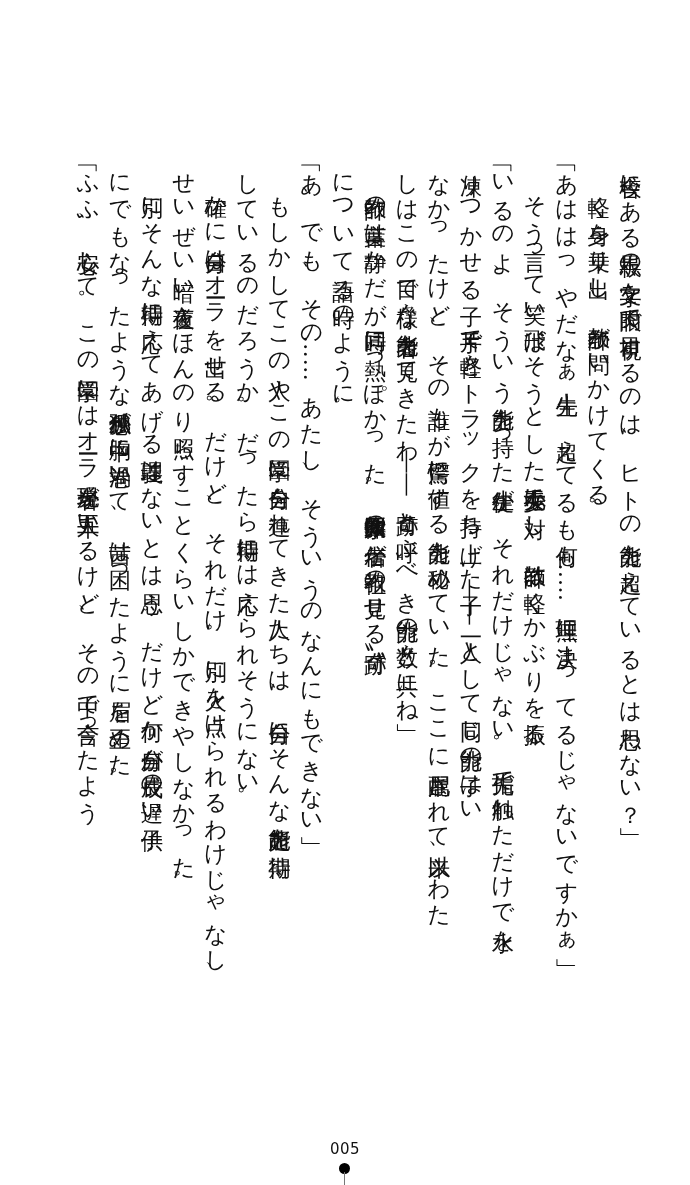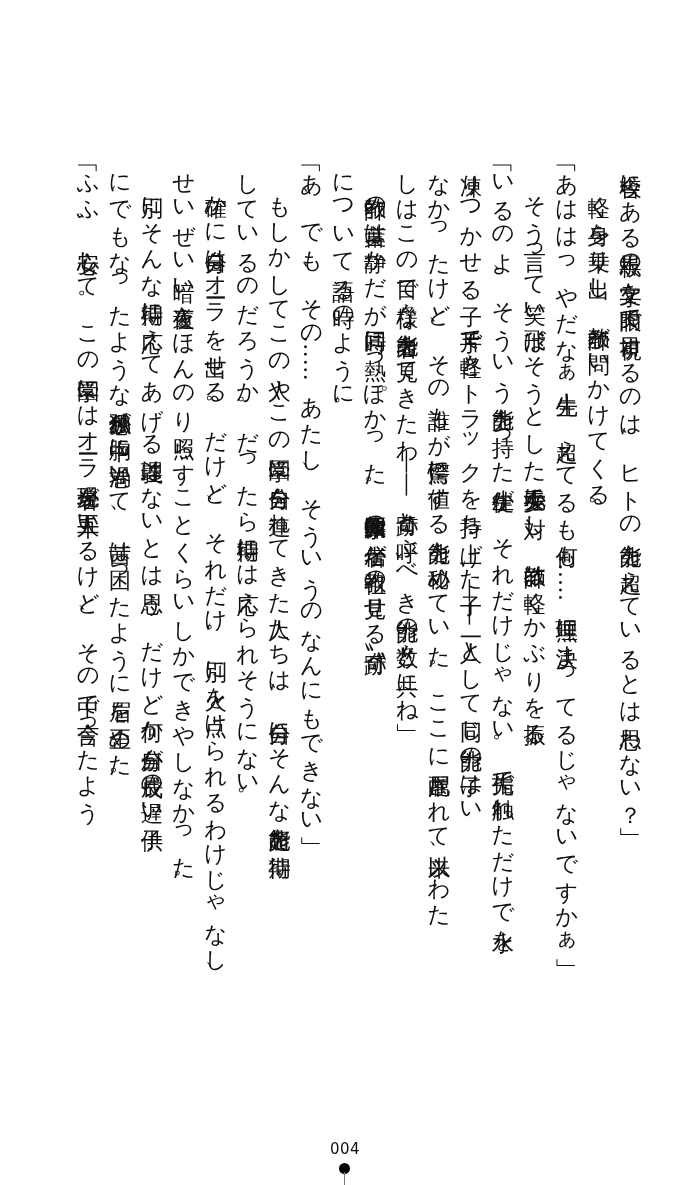--- a/index.html
+++ b/index.html
@@ -90,16 +90,16 @@
     <span class="line">「あ、でも、その……あたし、そういうのなんにもできない」</span>
     <span class="line indent">もしかしてこの人やこの学園に自分を連れてきた人たちは、自分にそんな超能力を期待</span>
     <span class="line">しているのだろうか。だったら期待には応えられそうにない。</span>
     <span class="line indent">確かに自分はオーラを出せる。だけど、それだけ。別に火を点けられるわけじゃなし、</span>
     <span class="line">せいぜい暗い夜道をほんのり照らすことくらいしかできやしなかった。</span>
     <span class="line indent">別にそんな期待に応えてあげる義理はないとは思う。だけど何か自分が成長の遅い子供</span>
     <span class="line">にでもなったような孤独感が胸中に渦巻いて、茜は困ったように眉を歪めた。</span>
     <span class="line">「ふふ、安心して。この学園にはオーラ発現者が五千人いるけど、その中で今言ったよう</span>
   </div>
 
-  <div class="folio">004</div>
+  <div class="folio">005</div>
   <div class="folio-dot"></div>
   <div class="folio-stem"></div>
 </div>
 
 </body></html>

